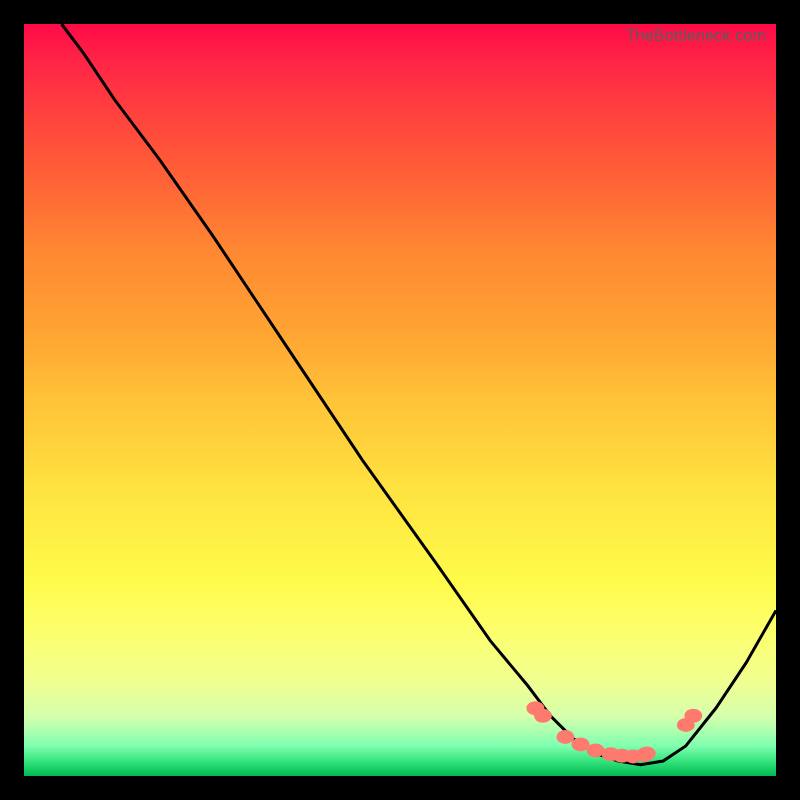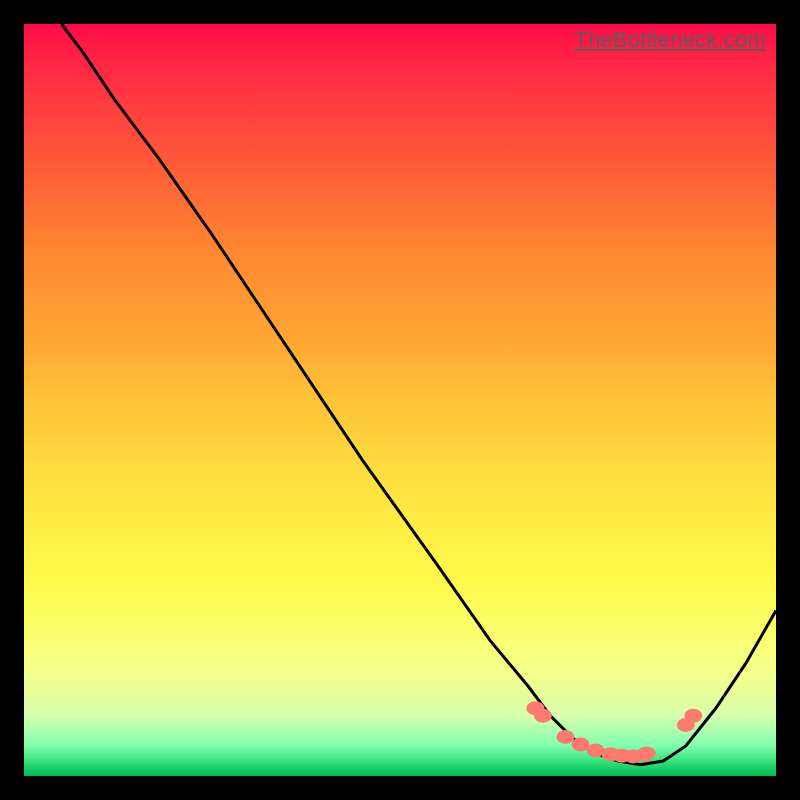--- a/index.html
+++ b/index.html
@@ -32,24 +32,23 @@
       #80ffb0 96%,
       #35e47d 98%,
       #00b851 100%
     );
   }
   .watermark {
     position: absolute;
     top: 3px;
     right: 10px;
     color: #5c5c5c;
-    font-size: 22px;
+    font-size: 16px;
     font-weight: 500;
     letter-spacing: 0.2px;
-    text-decoration: underline;
   }
   svg.curve {
     position: absolute;
     left: 0;
     top: 0;
     width: 752px;
     height: 752px;
     overflow: visible;
   }
   .bottom-mask {

